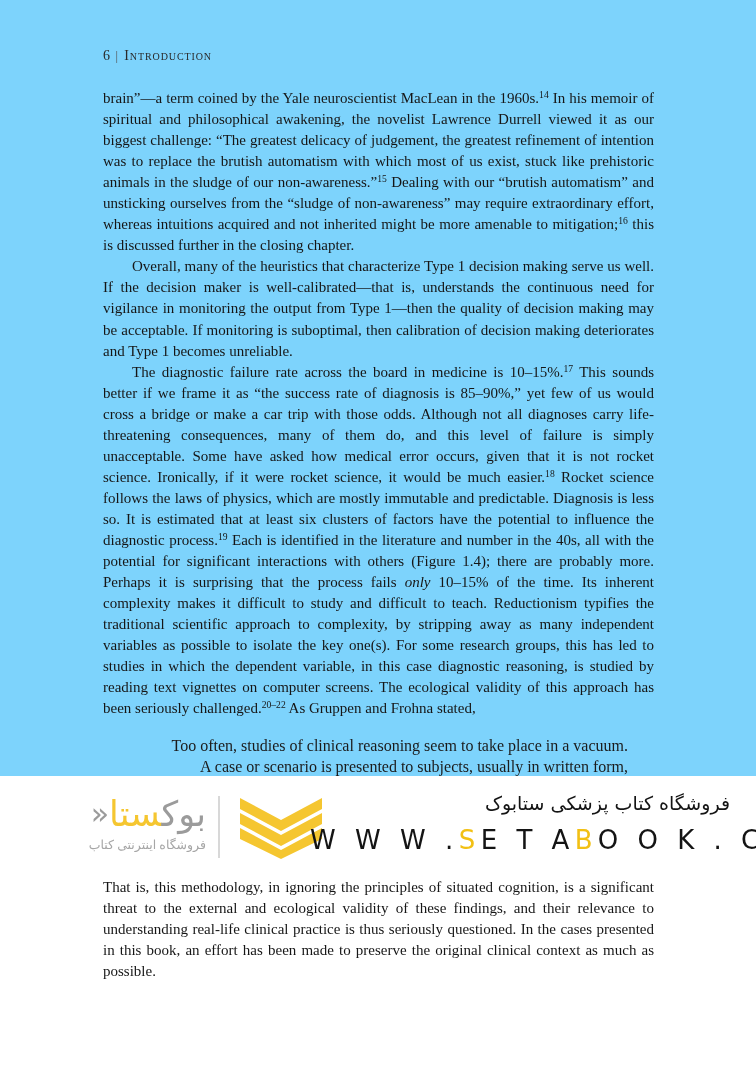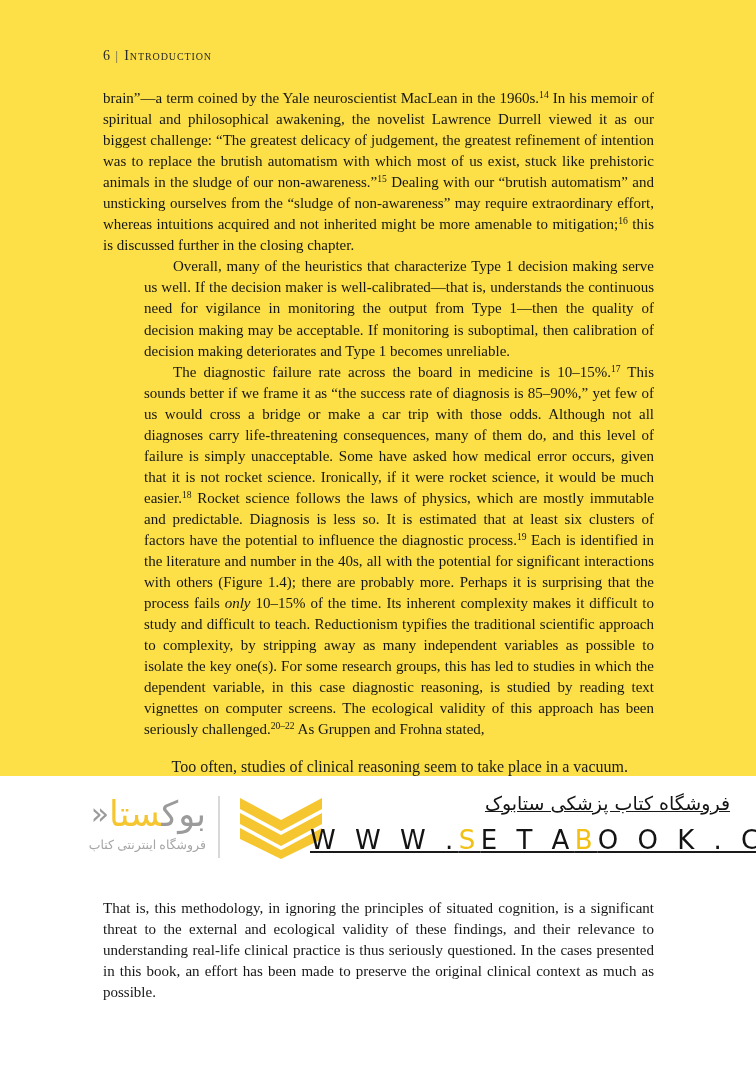--- a/index.html
+++ b/index.html
@@ -14,21 +14,21 @@
     overflow: hidden;
     font-family: "Liberation Serif", "DejaVu Serif", serif;
     color: #1a1a1a;
   }
 
   .page {
     position: absolute;
     top: 0; left: 0;
     width: 756px;
     height: 880px;
-    background: #fde047;
+    background: #7dd3fc;
   }
 
   
   .running-head {
     position: absolute;
     top: 48px;
     left: 103px;
     font-size: 12.5px;
     letter-spacing: 0.4px;
     color: #2a2a2a;
@@ -62,21 +62,20 @@
     text-align: justify;
     text-justify: inter-word;
     hyphens: manual;
     color: #161616;
   }
   p.body + p.body {
     margin-top: 0;
   }
   p.indent {
     text-indent: 29px;
-    margin-left: 41px;
   }
 
   sup {
     font-size: 0.64em;
     line-height: 0;
     vertical-align: 0.52em;
   }
 
   i, .ital { }
 
@@ -166,21 +165,20 @@
     height: 64px;
   }
 
   
   .brand-right {
     position: absolute;
     right: 26px;
     top: 12px;
     width: 420px;
     text-align: right;
-    text-decoration: underline;
   }
   .brand-fa {
     font-family: "DejaVu Sans", sans-serif;
     direction: rtl;
     font-size: 19px;
     line-height: 30px;
     color: #141414;
     white-space: nowrap;
   }
   .brand-url {

